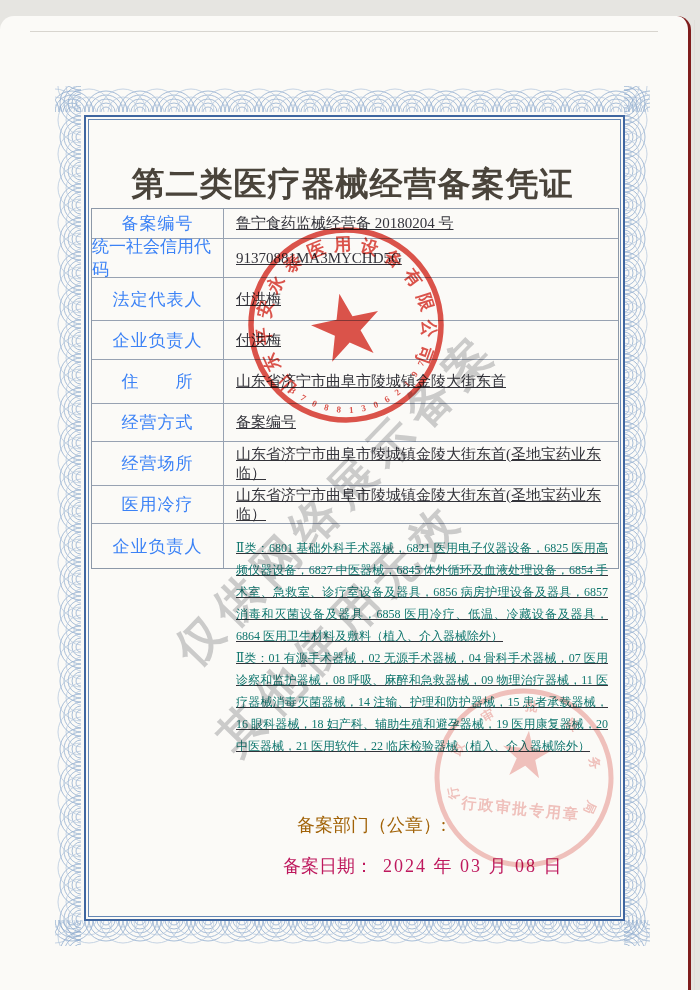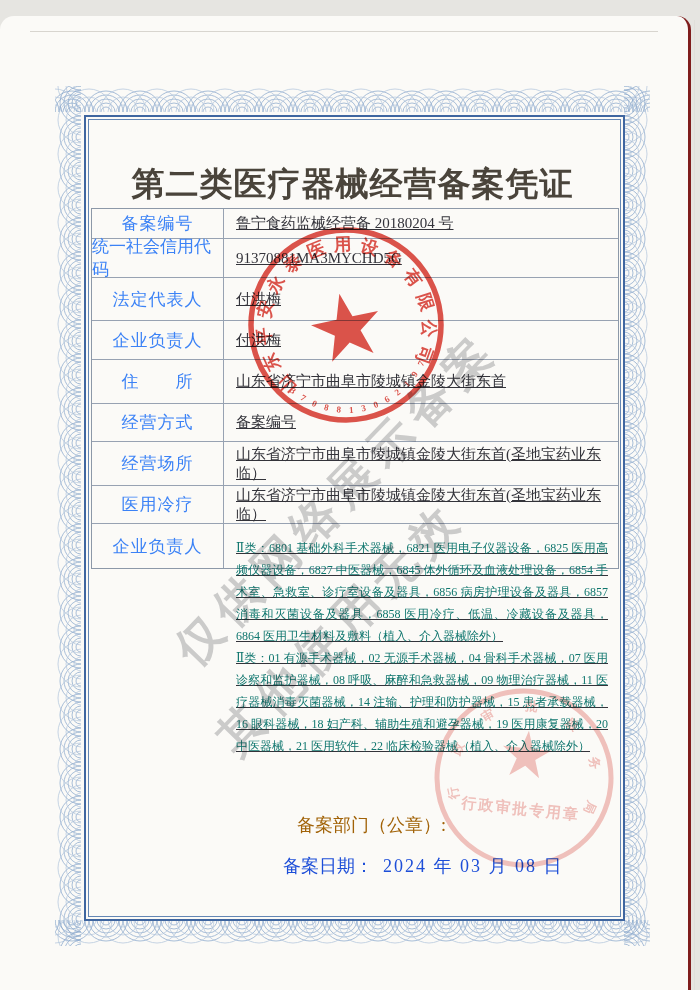--- a/index.html
+++ b/index.html
@@ -46,21 +46,21 @@
               font-size:17px;color:#3b82f6;letter-spacing:1px;}
   .cell-label.small{font-size:17px;letter-spacing:0;}
   .row:nth-child(10) .cell-label{align-items:flex-start;padding-top:16px;}
   .cell-value{flex:1;display:flex;align-items:center;padding-left:12px;
               font-size:15px;color:#33333a;text-decoration:underline;}
   .cell-value.scope{display:block;padding:13px 10px 0 12px;}
   .para{font-size:12px;line-height:22px;color:#0f766e;text-align:justify;}
 
   
   .footer-dept{position:absolute;left:297px;top:797px;font-size:18px;color:#a16207;z-index:2;}
-  .footer-date{position:absolute;left:283px;top:838px;font-size:18px;color:#1d4ed8;z-index:2;}
+  .footer-date{position:absolute;left:283px;top:838px;font-size:18px;color:#be185d;z-index:2;}
   .footer-date .date-val{margin-left:10px;letter-spacing:2px;}
 
   
   .watermark{position:absolute;left:90px;top:255px;width:560px;height:520px;
              display:flex;flex-direction:column;align-items:center;justify-content:center;
              gap:30px;transform:rotate(-46deg);z-index:3;pointer-events:none;
              mix-blend-mode:multiply;}
   .wm-line{font-size:46px;font-weight:bold;letter-spacing:9px;color:rgba(108,108,114,0.33);
            white-space:nowrap;}
   .wm2{transform:translateX(-90px);}

